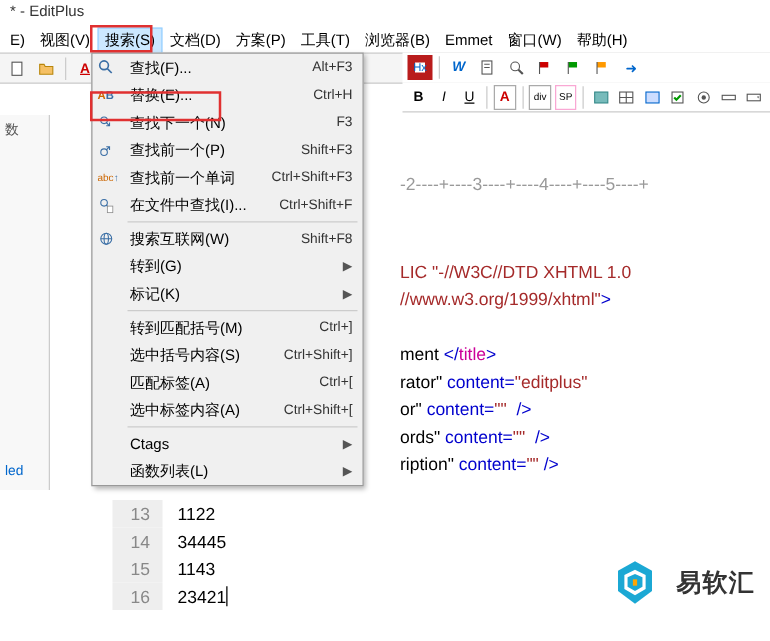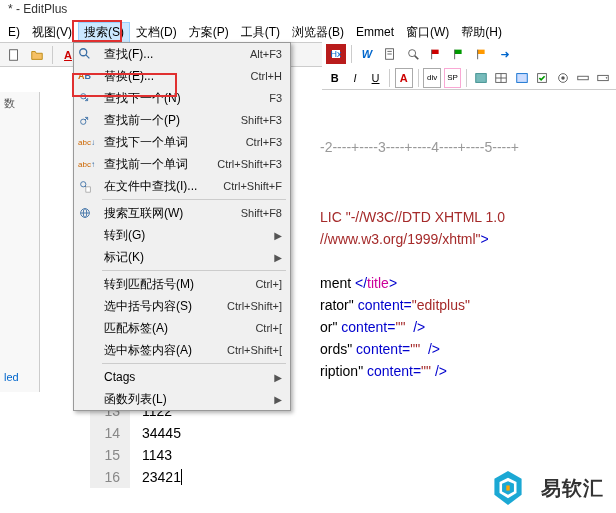--- a/index.html
+++ b/index.html
@@ -26,21 +26,21 @@
 .ruler { color: #999; font-size: 14px; letter-spacing: 0; margin-bottom: 4px; overflow: hidden; }
 .code-line { display: flex; }
 .txt-brown { color: #a52a2a; }
 .txt-blue { color: #0000cd; }
 .txt-pink { color: #cc0099; }
 .txt-black { color: #000; }
 .gutter-area { position: absolute; left: 90px; top: 400px; font-family: "Courier New", monospace; font-size: 14px; line-height: 22px; }
 .grow { display: flex; }
 .gnum { width: 40px; text-align: right; color: #888; padding-right: 10px; background: #eee; }
 .gtxt { padding-left: 12px; color: #000; }
-.logo { position: absolute; right: 12px; bottom: 6px; display: flex; align-items: center; gap: 16px; }
+.logo { position: absolute; right: 12px; bottom: 28px; display: flex; align-items: center; gap: 16px; }
 .logo-badge { width: 34px; height: 38px; }
 .logo-text { font-size: 20px; font-weight: bold; color: #333; letter-spacing: 1px; font-family: "Microsoft YaHei"; }
 .cursor { border-right: 1px solid #000; animation: blink 1s infinite; }
 @keyframes blink { 50% { border-color: transparent; } }
 </style>
 </head>
 <body>
 
 <div class="titlebar">
   <span>* - EditPlus</span>
@@ -200,27 +200,20 @@
         <svg width="14" height="14" viewBox="0 0 16 16">
           <circle cx="6" cy="10" r="3" fill="none" stroke="#3a6ea5"></circle>
           <path d="M8 8l3-3M8 5h3v3" stroke="#3a6ea5" fill="none"></path>
         </svg>
       </span>
       <span class="dlabel">查找前一个(P)</span>
       <span class="dshort">Shift+F3</span>
     </div>
     <div class="drow">
       <span class="dicon">
-        <span style="font-size:8px;color:#cc6600">abc<span style="color:#3a6ea5">↓</span></span>
-      </span>
-      <span class="dlabel">查找下一个单词</span>
-      <span class="dshort">Ctrl+F3</span>
-    </div>
-    <div class="drow">
-      <span class="dicon">
         <span style="font-size:8px;color:#cc6600">abc<span style="color:#3a6ea5">↑</span></span>
       </span>
       <span class="dlabel">查找前一个单词</span>
       <span class="dshort">Ctrl+Shift+F3</span>
     </div>
     <div class="drow">
       <span class="dicon">
         <svg width="14" height="14" viewBox="0 0 16 16">
           <circle cx="6" cy="6" r="3" fill="none" stroke="#3a6ea5"></circle>
           <line x1="8" y1="8" x2="11" y2="11" stroke="#3a6ea5"></line>

